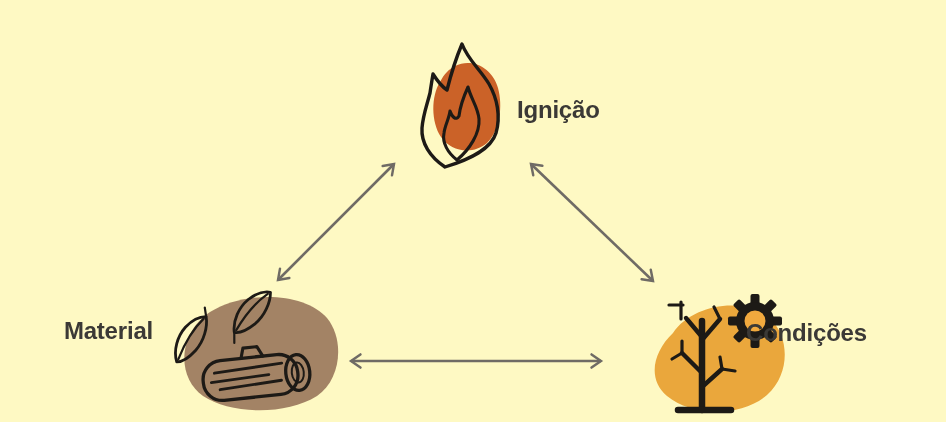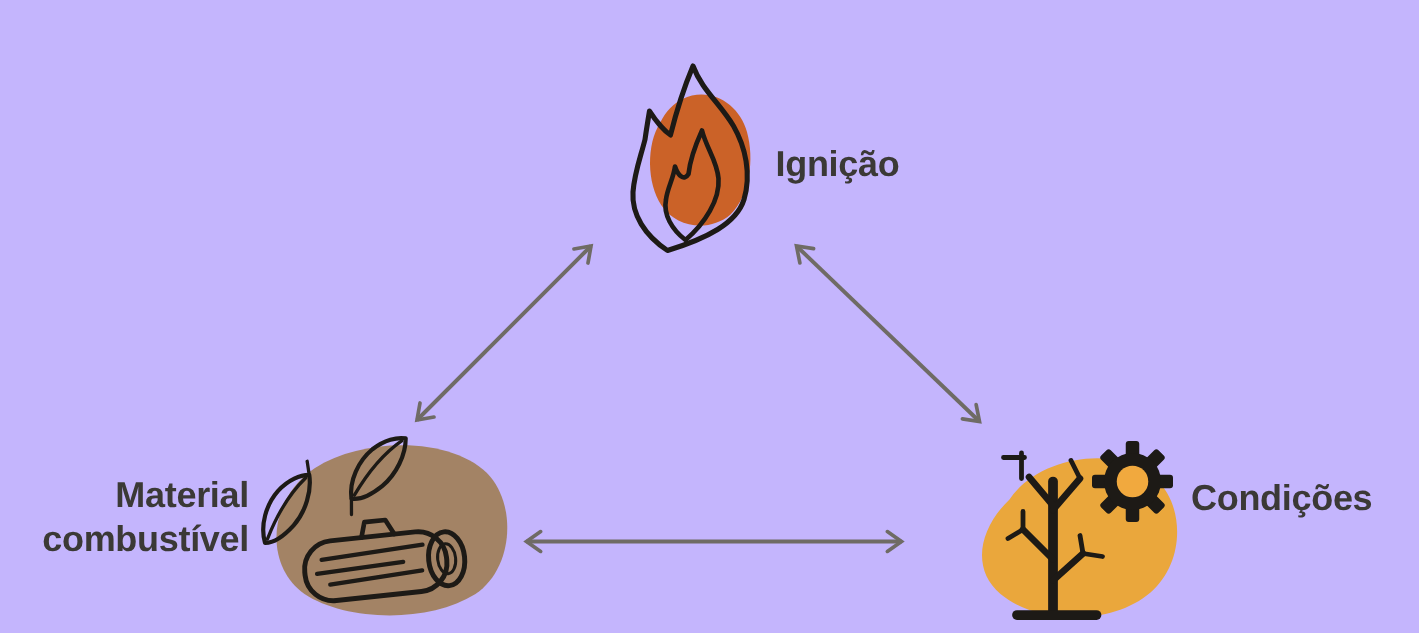--- a/index.html
+++ b/index.html
@@ -1,20 +1,20 @@
 <!DOCTYPE html>
 <html><head>
 <meta charset="utf-8">
 <style>
   html, body { margin: 0; padding: 0; background: #F1EDE6; }
   .canvas {
     position: relative;
     width: 946px;
     height: 422px;
-    background: #c4b5fd;
+    background: #fef9c3;
     overflow: hidden;
     font-family: "Liberation Sans", "DejaVu Sans", sans-serif;
   }
   .arrows { position: absolute; left: 0; top: 0; width: 946px; height: 422px; z-index: 1; }
   .rel { stroke-width: 2.6; fill: none; }
   .icon { position: absolute; z-index: 2; }
   .icon-flame { left: 413px; top: 38px; width: 110px; height: 135px; }
   .icon-log { left: 155px; top: 282px; width: 195px; height: 140px; }
   .icon-tree { left: 643px; top: 288px; width: 148px; height: 135px; }
   .ink { stroke: #1D1A16; fill: none; stroke-linecap: round; stroke-linejoin: round; }
@@ -23,22 +23,22 @@
     z-index: 3;
     color: #3B3936;
     font-size: 24px;
     font-weight: 600;
     line-height: 29px;
     letter-spacing: -0.2px;
     white-space: nowrap;
   }
   .label span { display: block; }
   .label-ignition { left: 517px; top: 95px; }
-  .label-fuel { left: 21px; top: 316px; width: 145px; text-align: right; }
-  .label-env { left: 794px; top: 318px; text-align: center; }
+  .label-fuel { left: 8px; top: 316px; width: 145px; text-align: right; }
+  .label-env { left: 746px; top: 318px; text-align: center; }
 </style>
 </head>
 <body>
 
 <div class="canvas">
 
   <svg class="arrows" viewBox="0 0 946 422" xmlns="http://www.w3.org/2000/svg">
     <defs>
       <marker id="ah" viewBox="0 0 18 18" refX="14" refY="9" markerWidth="17" markerHeight="17" markerUnits="userSpaceOnUse" orient="auto-start-reverse">
         <path d="M4,2 L14,9 L4,16" fill="none" stroke-width="2.6" stroke-linecap="round" stroke-linejoin="miter" stroke="#6F6B65"></path>
@@ -102,20 +102,19 @@
       <path class="ink" stroke-width="4.4" d="M 59,49 L 43,30 M 59,52 L 77,31 M 59,85 L 39,65 M 59,99 L 79,81"></path>
       <path class="ink" stroke-width="3.2" d="M 38,31 L 38,14 M 40,17 L 26,17 M 77,31 L 71,19
                M 39,65 L 29,71 M 39,65 L 39,53 M 79,81 L 92,83 M 79,81 L 77,69"></path>
     </g>
   </svg>
 
   <div class="label label-ignition">Ignição</div>
 
   <div class="label label-fuel">
     <span>Material</span>
-    <span>combustível</span>
   </div>
 
   <div class="label label-env">
     <span>Condições</span>
   </div>
 
 </div>
 
 </body></html>

